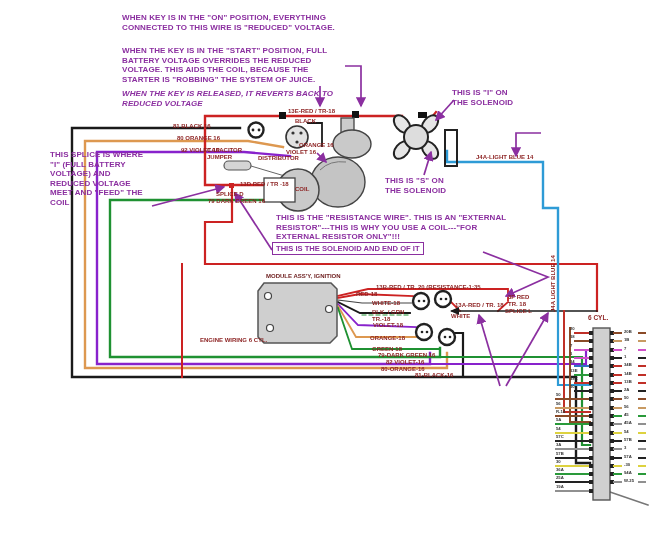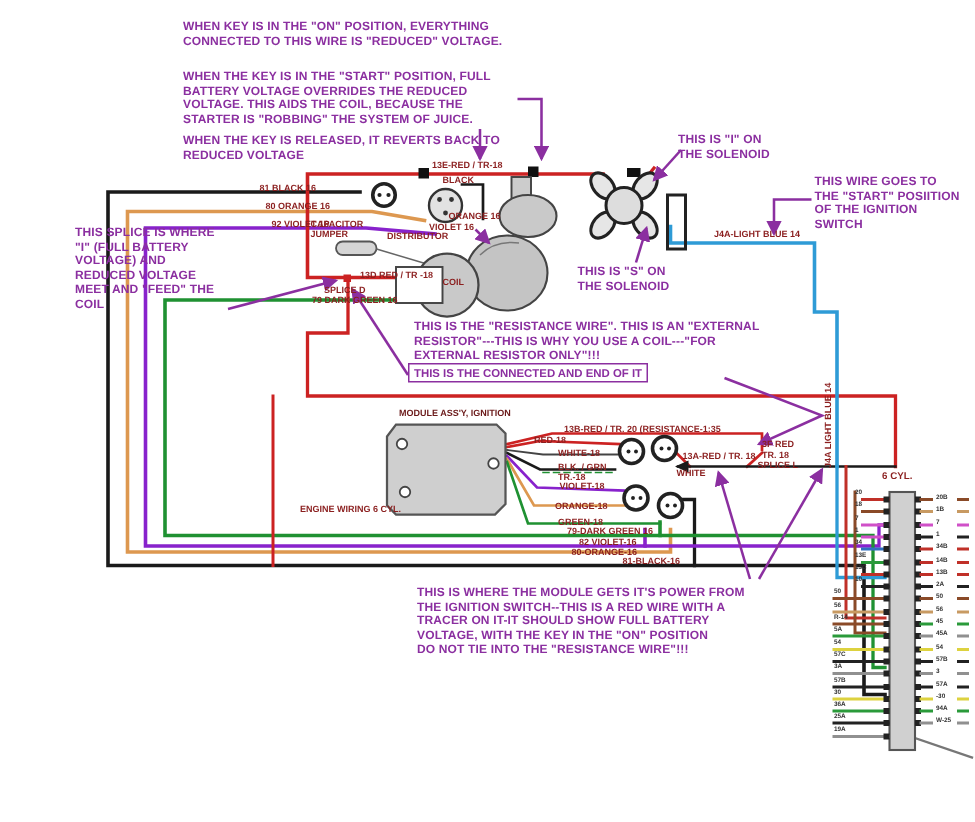--- a/index.html
+++ b/index.html
@@ -154,28 +154,26 @@
     <polyline points="272,250 235,193" marker-end="url(#ah)"></polyline>
     <polyline points="483,252 548,277 506,296" marker-end="url(#ah)"></polyline>
     <polyline points="500,386 479,315" marker-end="url(#ah)"></polyline>
     <polyline points="506,386 548,313" marker-end="url(#ah)"></polyline>
     <polyline points="317,153 326,162" marker-end="url(#ah)"></polyline>
   </g>
 </svg>
 
 <div class="pt" style="left:122px;top:46px;">WHEN THE KEY IS IN THE "START" POSITION, FULL<br>BATTERY VOLTAGE OVERRIDES THE REDUCED<br>VOLTAGE. THIS AIDS THE COIL, BECAUSE THE<br>STARTER IS "ROBBING" THE SYSTEM OF JUICE.</div>
 <div class="pt" style="left:122px;top:13px;">WHEN KEY IS IN THE "ON" POSITION, EVERYTHING<br>CONNECTED TO THIS WIRE IS "REDUCED" VOLTAGE.</div>
-<div class="pt" style="left:122px;top:89px;">WHEN THE KEY IS RELEASED, IT REVERTS BACK TO<br>REDUCED VOLTAGE</div>
+<div class="pt" style="left:122px;top:89px;font-style:italic;">WHEN THE KEY IS RELEASED, IT REVERTS BACK TO<br>REDUCED VOLTAGE</div>
 <div class="pt" style="left:50px;top:150px;">THIS SPLICE IS WHERE<br>"I" (FULL BATTERY<br>VOLTAGE) AND<br>REDUCED VOLTAGE<br>MEET AND "FEED" THE<br>COIL</div>
 <div class="pt" style="left:452px;top:88px;">THIS IS "I" ON<br>THE SOLENOID</div>
-<div class="pt" style="left:543px;top:116px;">THIS WIRE GOES TO<br>THE "START" POSIITION<br>OF THE IGNITION<br>SWITCH</div>
 <div class="pt" style="left:385px;top:176px;">THIS IS "S" ON<br>THE SOLENOID</div>
 <div class="pt" style="left:276px;top:213px;">THIS IS THE "RESISTANCE WIRE". THIS IS AN "EXTERNAL<br>RESISTOR"---THIS IS WHY YOU USE A COIL---"FOR<br>EXTERNAL RESISTOR ONLY"!!!</div>
-<div class="box" style="left:272px;top:242px;">THIS IS THE CONNECTED AND END OF IT</div>
-<div class="pt" style="left:278px;top:390px;">THIS IS WHERE THE MODULE GETS IT'S POWER FROM<br>THE IGNITION SWITCH--THIS IS A RED WIRE WITH A<br>TRACER ON IT-IT SHOULD SHOW FULL BATTERY<br>VOLTAGE, WITH THE KEY IN THE "ON" POSITION<br>DO NOT TIE INTO THE "RESISTANCE WIRE"!!!</div>
+<div class="box" style="left:272px;top:242px;">THIS IS THE SOLENOID AND END OF IT</div>
 
 <div class="wl" style="left:173px;top:123px;">81 BLACK 16</div>
 <div class="wl" style="left:177px;top:135px;">80 ORANGE 16</div>
 <div class="wl" style="left:181px;top:147px;">92 VIOLET 16</div>
 <div class="wl" style="left:207px;top:147px;">CAPACITOR<br>JUMPER</div>
 <div class="wl" style="left:240px;top:181px;">13D RED / TR -18</div>
 <div class="wl" style="left:216px;top:191px;">SPLICE D</div>
 <div class="wl" style="left:208px;top:198px;">79 DARK GREEN 16</div>
 <div class="wl" style="left:288px;top:108px;">13E-RED / TR-18</div>
 <div class="wl" style="left:295px;top:118px;">BLACK</div>

